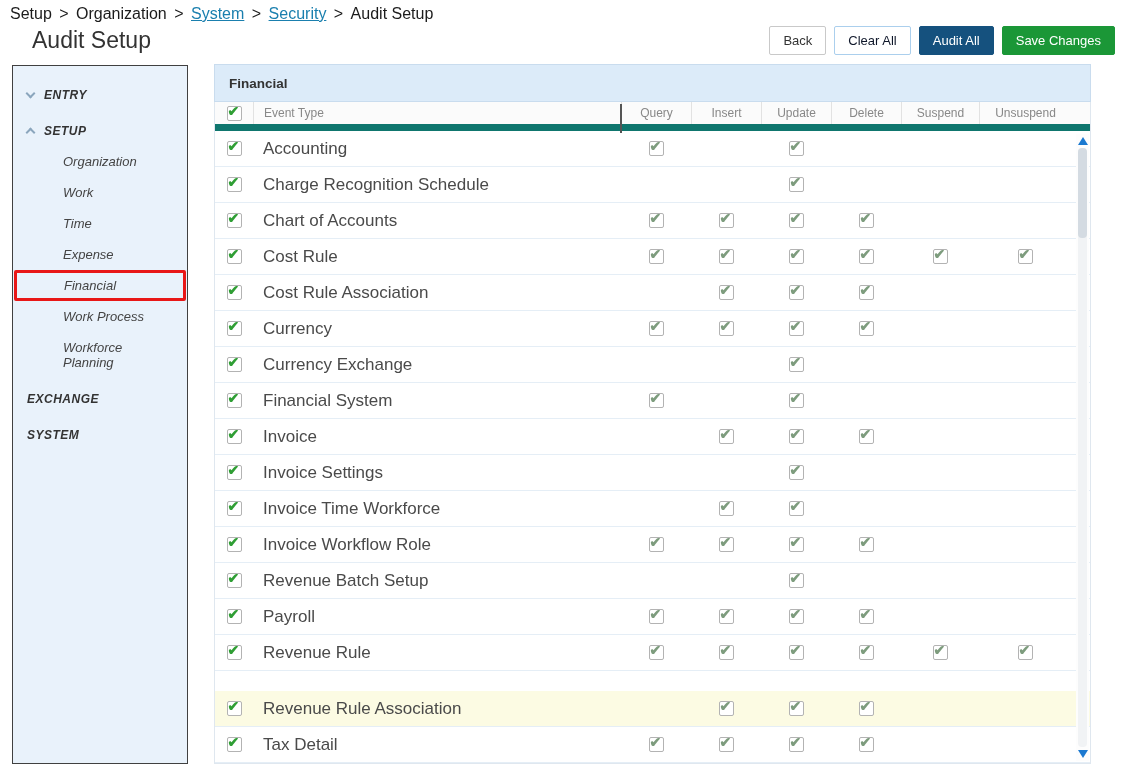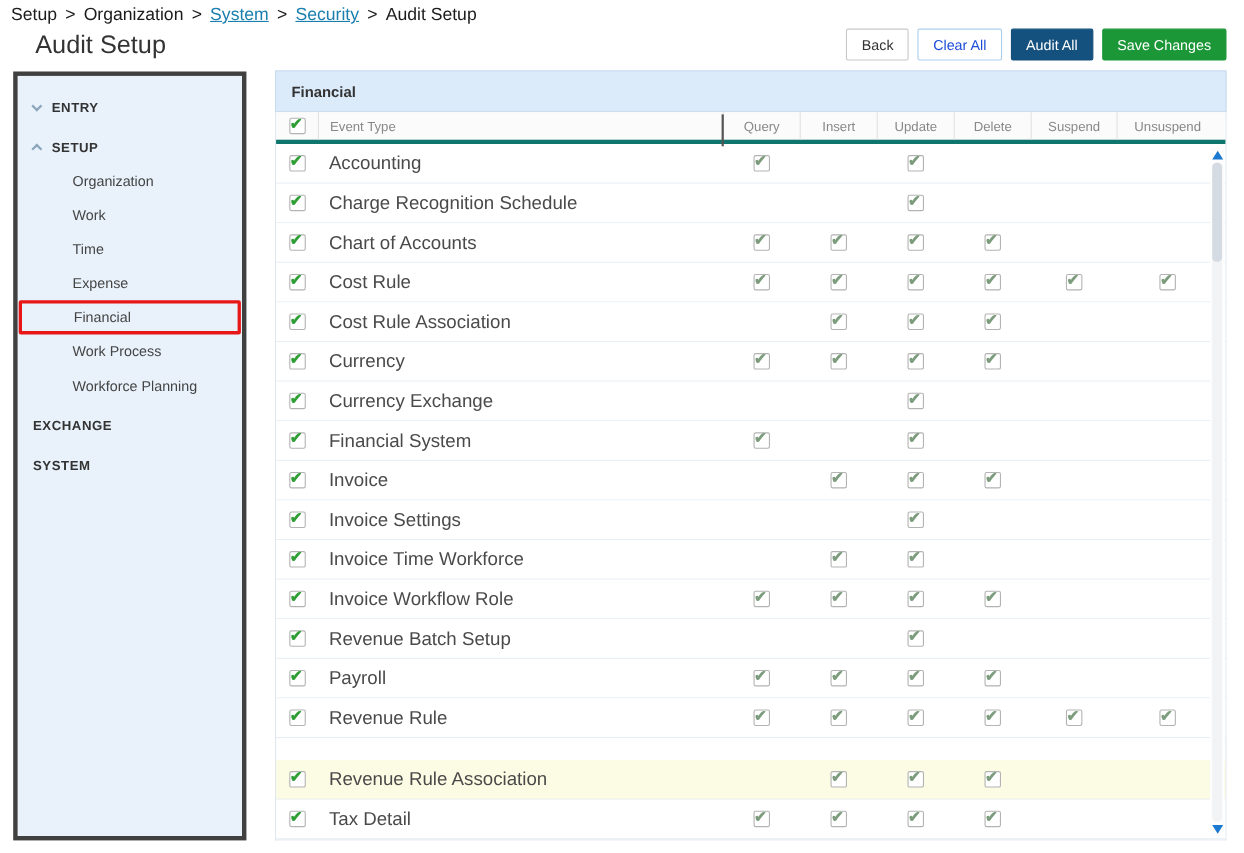--- a/index.html
+++ b/index.html
@@ -24,29 +24,29 @@
   .crumb-sep{color:#1b1b1b; padding:0 3px;}
   
   .page-header{display:flex; justify-content:space-between; align-items:center; padding:3px 16px 10px 32px;}
   .page-title{font-size:23px; color:#333;}
   .action-buttons{display:flex; gap:8px; align-items:center;}
   .btn{
     font-size:13px; padding:6px 13px; border-radius:2px; cursor:pointer;
     border:1px solid #c9c9c9; background:#fff; color:#333;
     font-family:"Liberation Sans", sans-serif;
   }
-  .btn-clear{color:#1d4ed8; border-color:#abcfed;}
+  .btn-clear{color:#0f172a; border-color:#abcfed;}
   .btn-audit{background:var(--audit-all-bg); color:#fff; border-color:var(--audit-all-bg);}
   .btn-save{background:var(--save-changes-bg); color:#fff; border-color:var(--save-changes-bg);}
   
   .content{display:flex; padding:0 16px 0 12px; align-items:stretch;}
   
   .sidebar{
-    width:212px; min-height:694px; background:#e9f2fb; border:4px solid #404040;
-    padding-top:8px; flex-shrink:0;
+    width:176px; min-height:694px; background:#e9f2fb; border:1px solid #404040;
+    padding-top:8px; flex-shrink:0;font-style:italic;
   }
   .side-section{
     display:flex; align-items:center; gap:10px;
     font-size:12px; font-weight:bold; color:#333; letter-spacing:.5px;
     padding:14px 14px 8px 14px; cursor:pointer;
   }
   .side-section .label{flex:0 0 auto;}
   .chev{width:7px; height:7px; border-right:2px solid #8ba6bd; border-bottom:2px solid #8ba6bd; flex-shrink:0;}
   .chev.down{transform:rotate(45deg); margin-top:-3px;}
   .chev.up{transform:rotate(-135deg); margin-top:3px;}
@@ -61,21 +61,21 @@
   .main-panel{
     margin-left:26px; width:877px; min-height:694px; position:relative;
     border:1px solid #dfe7ef; border-top:none;
   }
   .panel-header{
     background:#dcebf9; border:1px solid #c9dcee; margin:-1px -1px 0 -1px;
     font-size:13.5px; font-weight:bold; color:#333; padding:11px 14px; height:38px;
   }
   .table-head{
     display:flex; align-items:center; height:29px; background:#fbfbfb;
-    border-bottom:4px solid #0f766e; font-size:12px; color:#888;
+    border-bottom:7px solid #0f766e; font-size:12px; color:#888;
   }
   .cell{display:flex; align-items:center; justify-content:center; height:100%;}
   .cell-select{width:38px;}
   .cell-event{width:368px; justify-content:flex-start; padding-left:10px;}
   .cell-act{width:70px;}
   .cell-suspend{width:78px;}
   .cell-unsuspend{width:92px;}
   .table-head .cell + .cell{border-left:1px solid #e2e2e2;}
   .table-head .cell-select{border-left:none !important;}
   .row{

